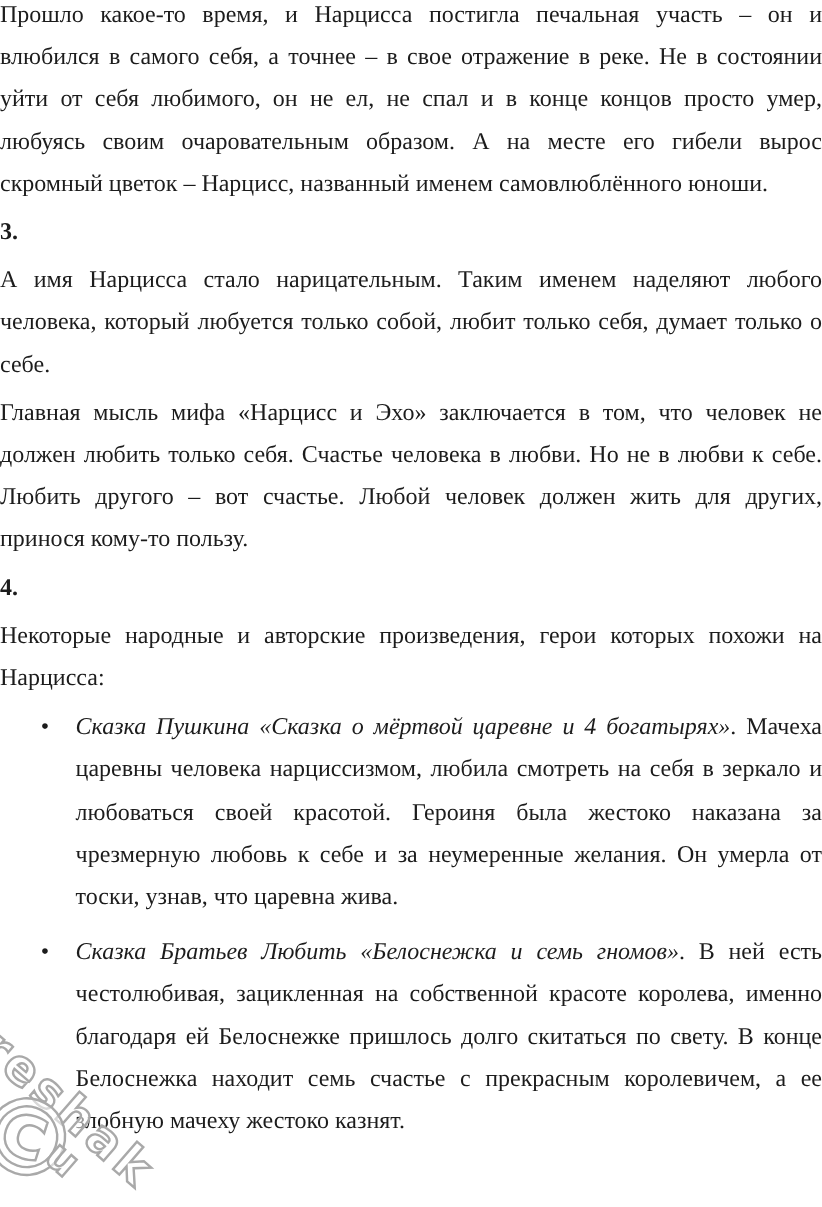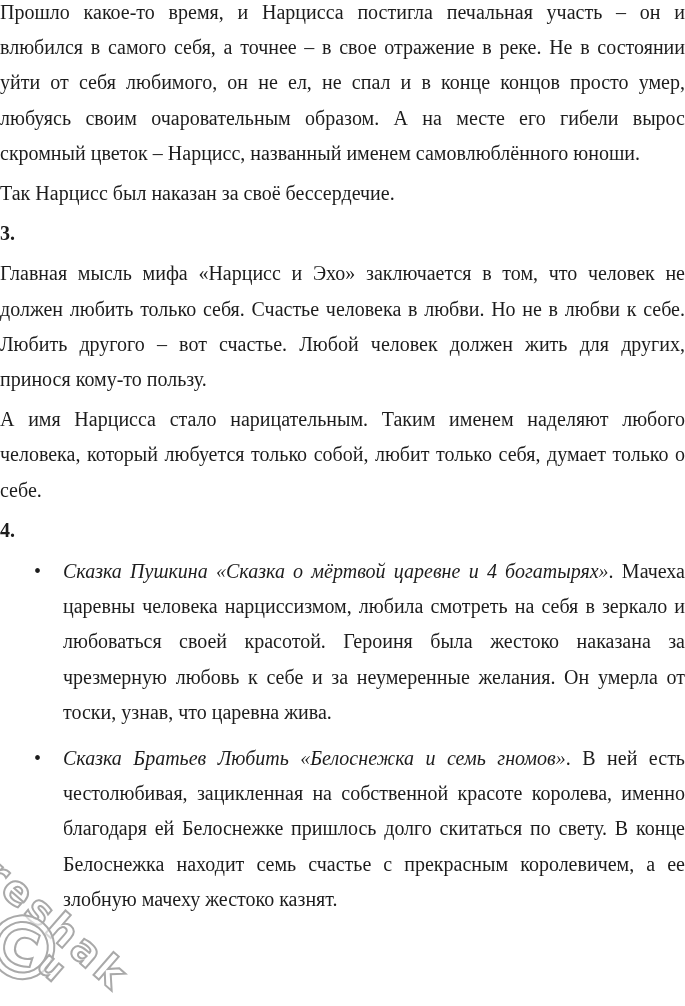--- a/index.html
+++ b/index.html
@@ -89,25 +89,25 @@
     letter-spacing: 3px;
     transform: rotate(41deg);
     transform-origin: left top;
   }
 </style>
 </head>
 <body>
 
 <div class="page">
   <p>Прошло какое-то время, и Нарцисса постигла печальная участь – он и влюбился в самого себя, а точнее – в свое отражение в реке. Не в состоянии уйти от себя любимого, он не ел, не спал и в конце концов просто умер, любуясь своим очаровательным образом. А на месте его гибели вырос скромный цветок – Нарцисс, названный именем самовлюблённого юноши.</p>
-  <p>Так Нарцисс был наказан за своё бессердечие.</p>
   <p class="num">3.</p>
+  <p>А имя Нарцисса стало нарицательным. Таким именем наделяют любого человека, который любуется только собой, любит только себя, думает только о себе.</p>
   <p>Главная мысль мифа «Нарцисс и Эхо» заключается в том, что человек не должен любить только себя. Счастье человека в любви. Но не в любви к себе. Любить другого – вот счастье. Любой человек должен жить для других, принося кому-то пользу.</p>
-  <p>А имя Нарцисса стало нарицательным. Таким именем наделяют любого человека, который любуется только собой, любит только себя, думает только о себе.</p>
   <p class="num">4.</p>
+  <p>Некоторые народные и авторские произведения, герои которых похожи на Нарцисса:</p>
   <ul class="examples">
     <li><span class="it">Сказка Пушкина «Сказка о мёртвой царевне и 4 богатырях»</span><span>. Мачеха царевны человека нарциссизмом, любила смотреть на себя в зеркало и любоваться своей красотой. Героиня была жестоко наказана за чрезмерную любовь к себе и за неумеренные желания. Он умерла от тоски, узнав, что царевна жива.</span></li>
     <li><span class="it">Сказка Братьев Любить «Белоснежка и семь гномов»</span><span>. В ней есть честолюбивая, зацикленная на собственной красоте королева, именно благодаря ей Белоснежке пришлось долго скитаться по свету. В конце Белоснежка находит семь счастье с прекрасным королевичем, а ее злобную мачеху жестоко казнят.</span></li>
   </ul>
 </div>
 
 <div class="watermark">
   <span class="wm-text">reshak</span>
   <span class="wm-copy">©</span>
   <span class="wm-ru">u</span>

